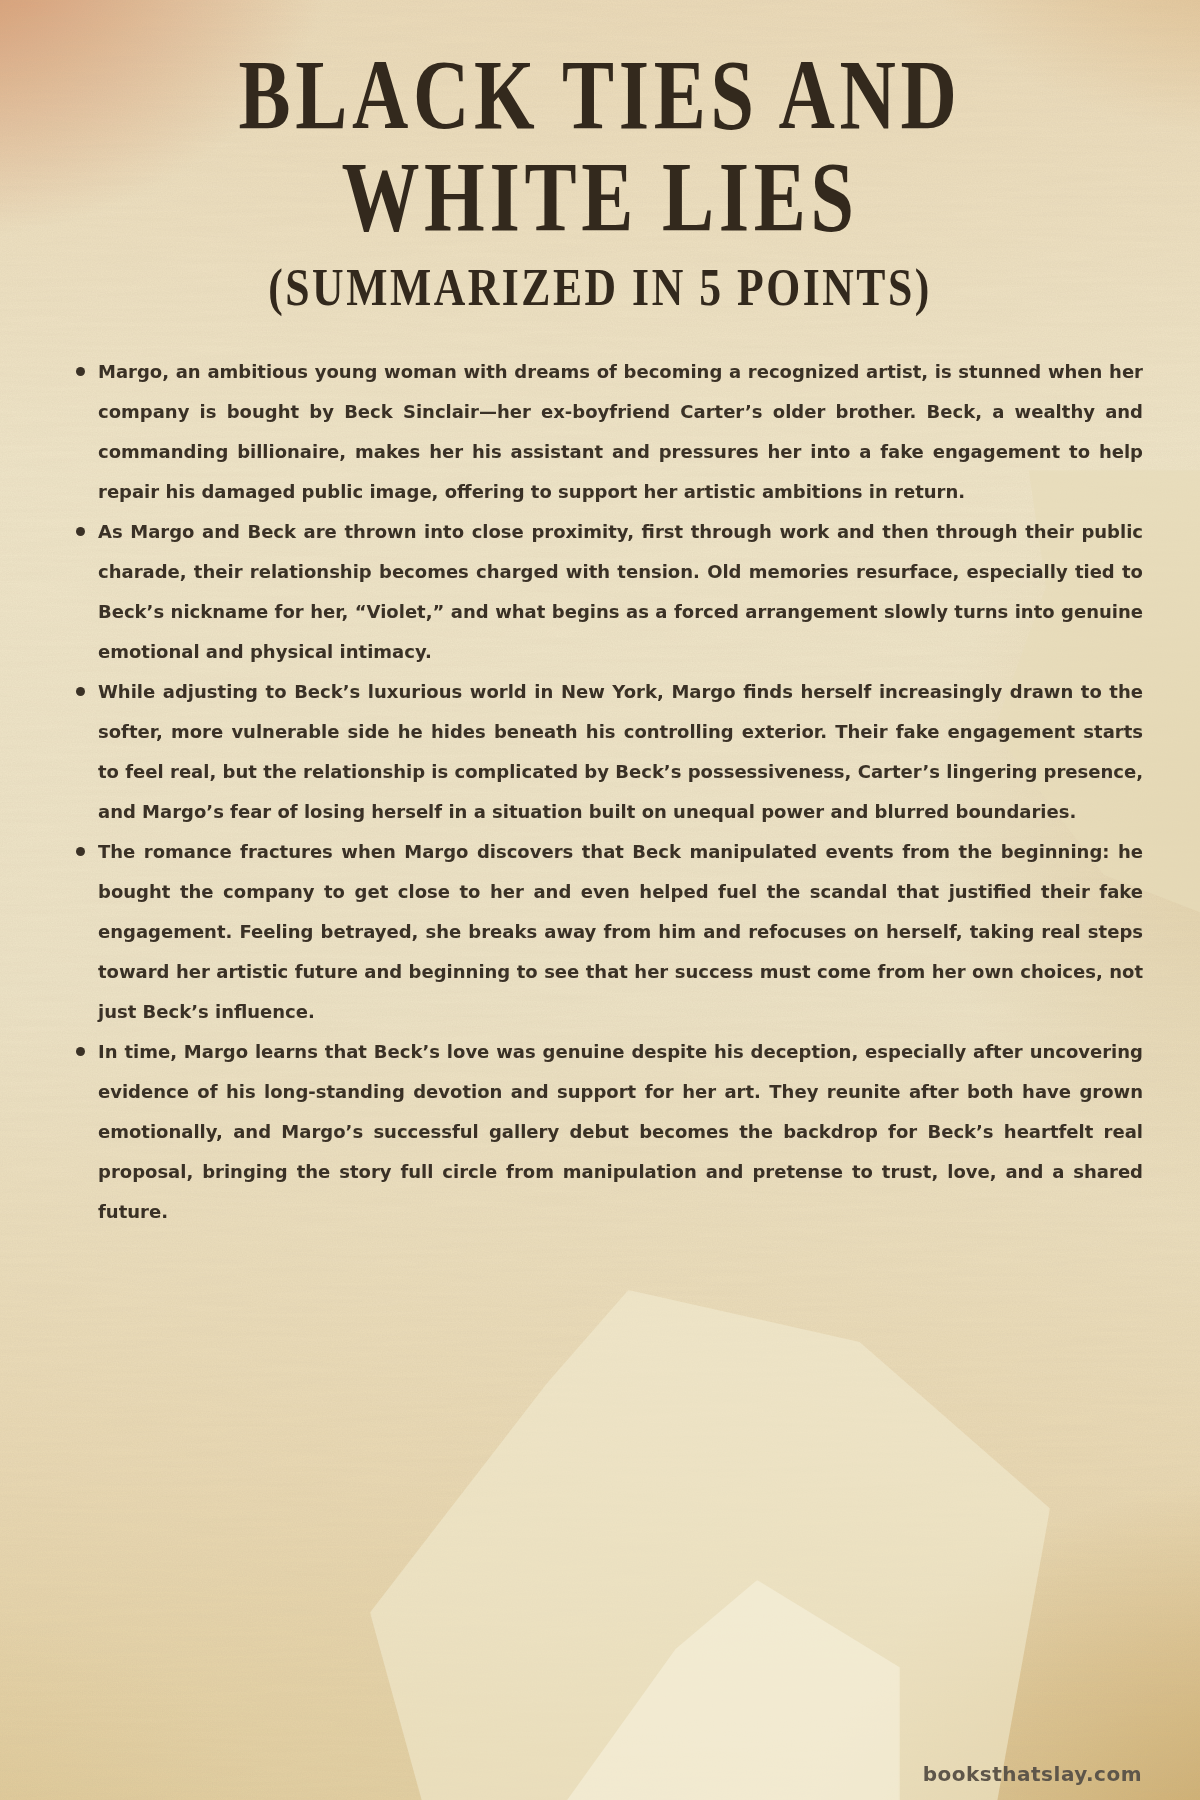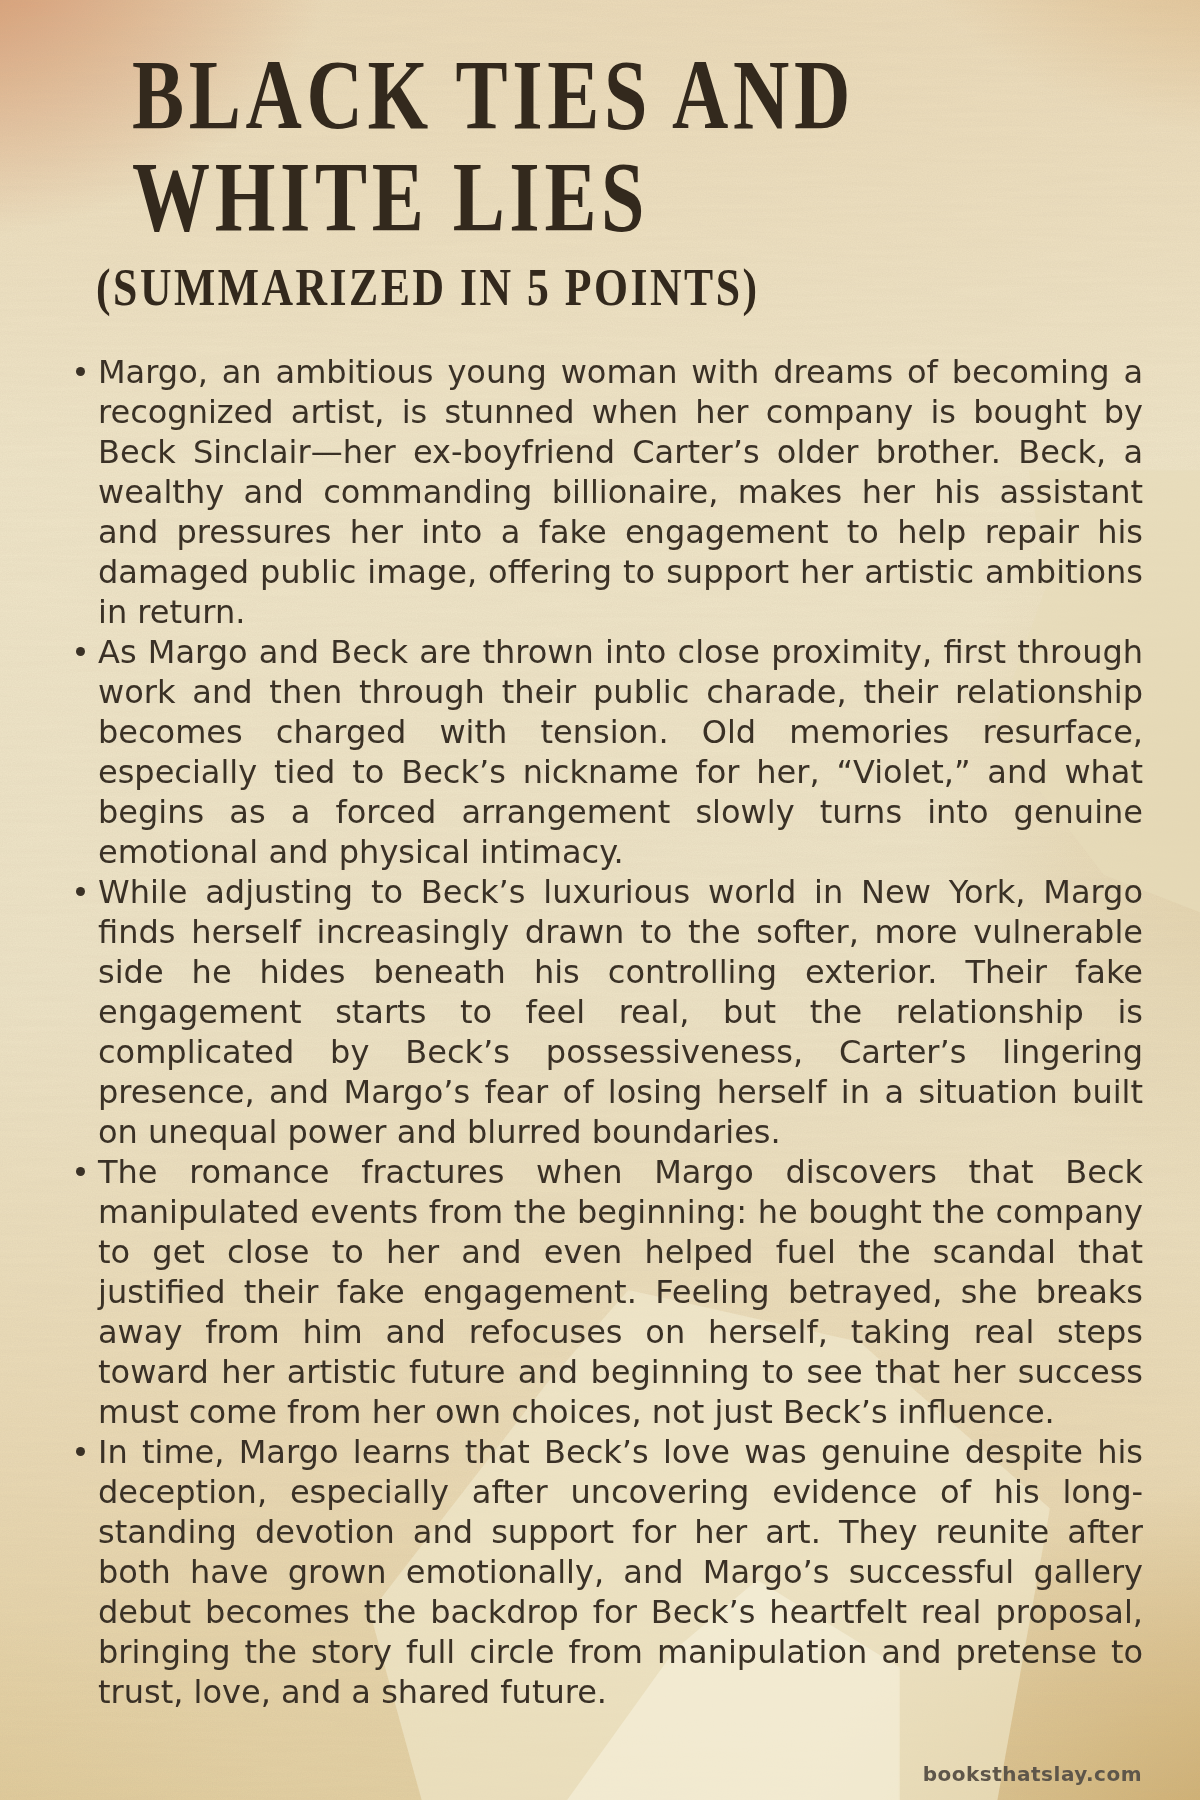--- a/index.html
+++ b/index.html
@@ -34,21 +34,21 @@
     clip-path: polygon(38% 0, 72% 10%, 100% 42%, 92% 100%, 8% 100%, 0 62%, 26% 18%);
   }
   .patch-crease {
     left: 560px; top: 1580px; width: 340px; height: 230px;
     background: rgba(247,242,222,0.60);
     clip-path: polygon(58% 0, 100% 38%, 100% 100%, 0 100%, 34% 30%);
   }
 
   .content { position: relative; z-index: 3; }
 
-  .header { padding-top: 44px; text-align: left; }
+  .header { padding-top: 44px; text-align: center; }
   .title-line {
     display: block;
     font-family: "Liberation Serif", serif;
     font-weight: 700;
     font-size: 100px;
     line-height: 102px;
     letter-spacing: 6px;
     color: #33291d;
     white-space: nowrap;
     transform: scaleX(0.78);
@@ -78,22 +78,22 @@
   .bullet-dot {
     flex: 0 0 auto;
     width: 9px; height: 9px;
     margin-top: 15px;
     border-radius: 50%;
     background: #3a3126;
   }
   .point-text {
     flex: 1;
     font-family: "DejaVu Sans", sans-serif;
-    font-weight: 400;
-    font-size: 32px;
+    font-weight: 700;
+    font-size: 18px;
     line-height: 40px;
     text-align: justify;
     color: #3a3126;
   }
 
   .watermark {
     position: absolute;
     right: 58px;
     bottom: 14px;
     z-index: 4;

